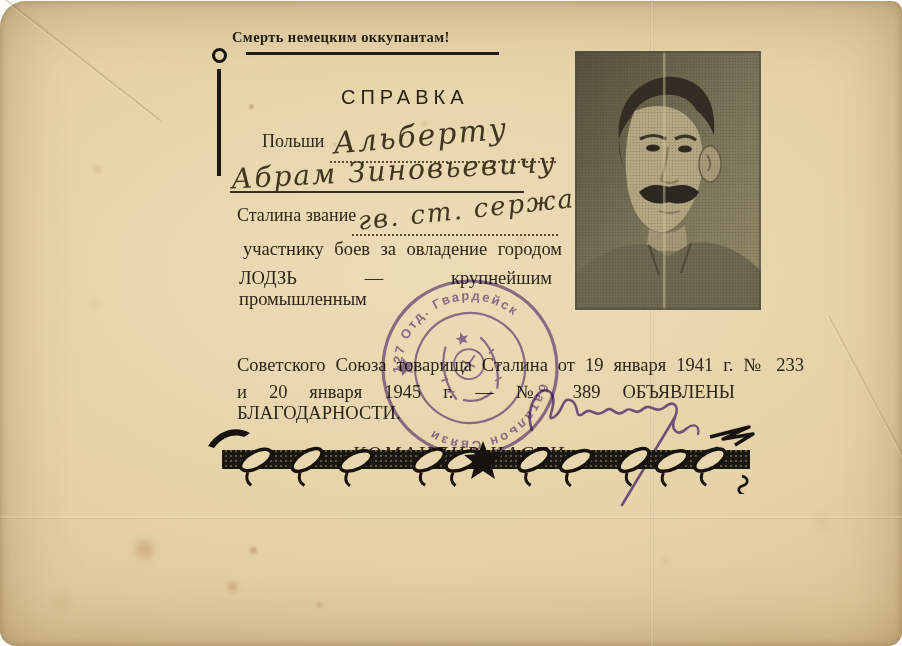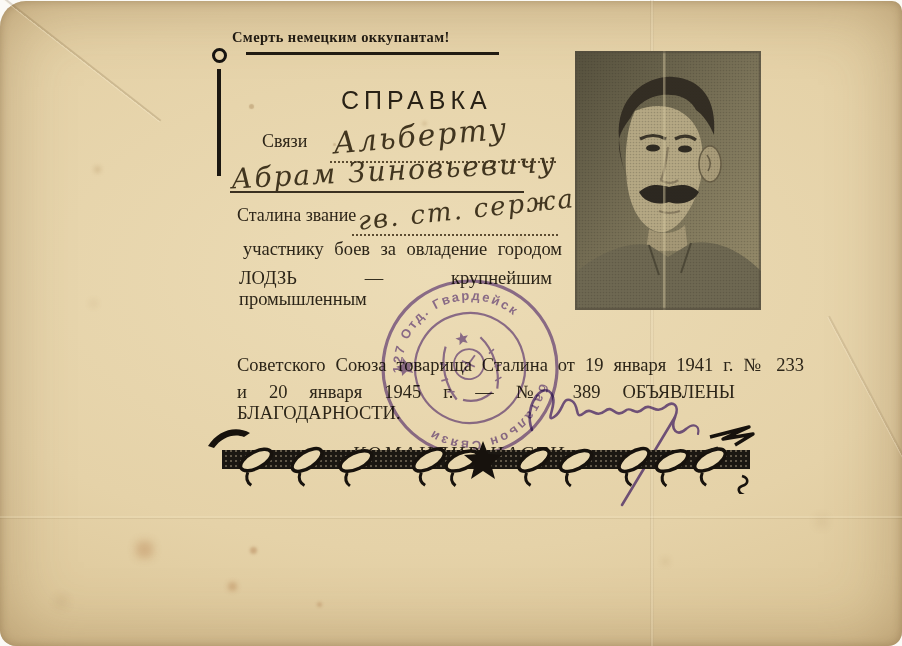--- a/index.html
+++ b/index.html
@@ -7,21 +7,21 @@
   .paper{position:absolute;inset:1px 0 0 0;border-radius:26px 10px 14px 16px;
     background:
       radial-gradient(ellipse 120% 90% at 48% 42%, #ecdcb6 0%, #e5d2a8 48%, #dcc698 74%, #c9ae7c 100%);
     box-shadow: inset 0 0 70px rgba(120,88,46,.38), inset 0 0 10px rgba(100,72,38,.35);}
   .abs{position:absolute;}
   .printed{color:#2e2619;}
   .slogan{left:232px;top:29px;font-size:14.5px;font-weight:bold;letter-spacing:.4px;color:#211b12;}
   .slogan-underline{left:246px;top:52px;width:253px;height:2.5px;background:#211b12;}
   .corner-circle{left:212px;top:48px;width:9px;height:9px;border:3.2px solid #161310;border-radius:50%;}
   .corner-rule{left:217px;top:69px;width:4px;height:107px;background:#1b1711;}
-  .title{left:341px;top:86px;font-family:"Liberation Sans",sans-serif;font-size:25px;letter-spacing:5px;color:#292216;}
+  .title{left:341px;top:86px;font-family:"Liberation Sans",sans-serif;font-size:20px;letter-spacing:5px;color:#292216;}
   .lbl{font-size:18px;color:#2e2619;}
   .issued-lbl{left:262px;top:131px;}
   .rank-lbl{left:237px;top:205px;}
   .hand{font-family:"DejaVu Serif",serif;font-style:italic;color:#41351f;}
   .hw1{left:333px;top:118px;font-size:30px;letter-spacing:2px;transform:rotate(-5deg);}
   .hw2{left:231px;top:154px;font-size:28px;letter-spacing:2px;transform:rotate(-3deg);}
   .hw3{left:357px;top:192px;font-size:26px;letter-spacing:2px;transform:rotate(-6deg);}
   .dots1{left:330px;top:143px;width:226px;height:18px;border-bottom:2px dotted #5c4c31;}
   .dots2{left:352px;top:216px;width:206px;height:18px;border-bottom:2px dotted #5c4c31;}
   .rule-name{left:230px;top:191px;width:294px;height:2px;background:#3b3121;}
@@ -63,21 +63,21 @@
   <div class="crease-tl abs"></div>
   <div class="crease-r abs"></div>
 
   <div class="slogan abs printed">Смерть немецким оккупантам!</div>
   <div class="slogan-underline abs"></div>
   <div class="corner-circle abs"></div>
   <div class="corner-rule abs"></div>
 
   <div class="title abs">СПРАВКА</div>
 
-  <div class="lbl issued-lbl abs">Связи</div>
+  <div class="lbl issued-lbl abs">Польши</div>
   <div class="hand hw1 abs">Альберту</div>
   <div class="dots1 abs"></div>
   <div class="hand hw2 abs">Абрам Зиновьевичу</div>
   <div class="rule-name abs"></div>
   <div class="lbl rank-lbl abs">Сталина звание</div>
   <div class="hand hw3 abs">гв. ст. сержант</div>
   <div class="dots2 abs"></div>
 
   <div class="bodyline bl0 abs">участнику боев за овладение городом</div>
   <div class="bodyline bl1 abs">ЛОДЗЬ — крупнейшим промышленным</div>

